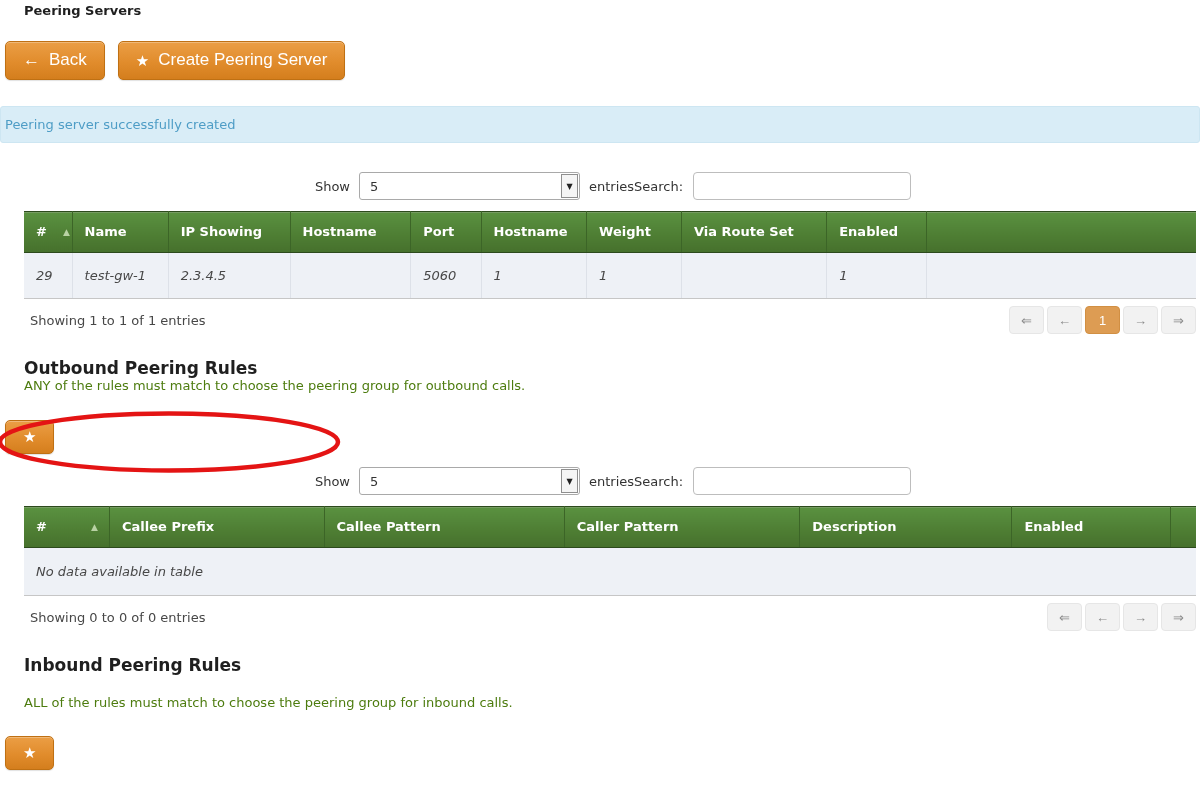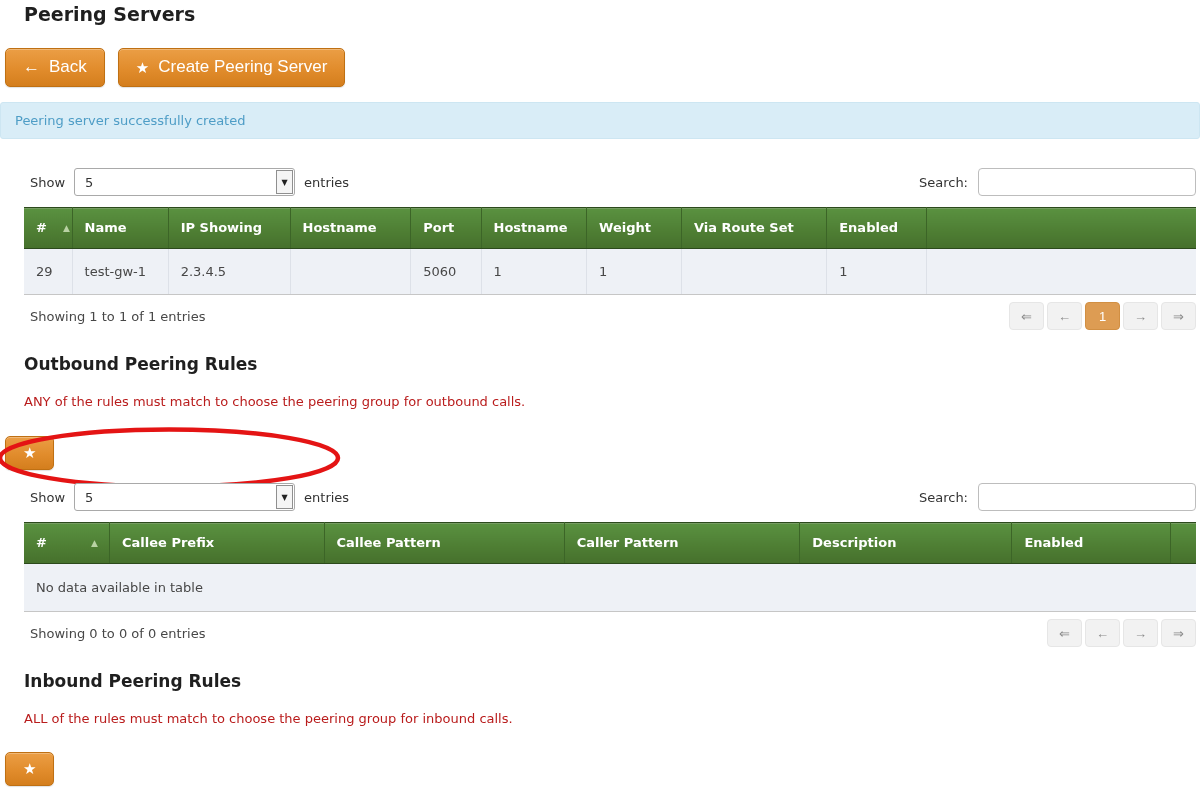--- a/index.html
+++ b/index.html
@@ -6,21 +6,21 @@
   html,body { width: 1200px; background: #fff; }
   body {
     font-family: "DejaVu Sans", "Liberation Sans", sans-serif;
     color: #333;
     position: relative;
     height: 800px;
     overflow: hidden;
   }
 
   .page-title {
-    font-size: 19px;
+    font-size: 13px;
     font-weight: bold;
     color: #1f1f1f;
     margin: 3px 0 16px 24px;
   }
 
   
   .btn-row { margin: 23px 0 0 5px; display: flex; gap: 13px; }
   .btn-orange {
     display: inline-flex;
     align-items: center;
@@ -33,38 +33,38 @@
     padding: 8px 17px 9px 17px;
     box-shadow: inset 0 1px 0 rgba(255,255,255,.28), 0 1px 1px rgba(0,0,0,.12);
     cursor: pointer;
     white-space: nowrap;
   }
   .btn-orange .glyph { font-size: 15px; line-height: 1; }
   .btn-orange .back-glyph { font-weight: bold; font-size: 17px; }
 
   
   .banner {
-    margin-top: 15px;
+    margin-top: 26px;
     background: #d9edf7;
     border: 1px solid #cde6f2;
     border-radius: 3px;
     height: 37px;
     display: flex;
     align-items: center;
-    padding-left: 14px;
+    padding-left: 4px;
     font-size: 13px;
     color: #4e9dc6;
   }
 
   
   .table-section { margin: 0 4px 0 24px; }
   .controls {
     display: flex;
     align-items: center;
-    justify-content: space-between;
+    justify-content: center;
     margin-top: 29px;
     margin-bottom: 11px;
     padding-left: 6px;
     font-size: 13px;
     color: #333;
   }
   .show-group { display: flex; align-items: center; gap: 9px; }
   .select-box {
     width: 221px; height: 28px;
     border: 1px solid #a9a9a9;
@@ -116,20 +116,21 @@
   .sort-icon { font-size: 9px; color: #b9d2a4; margin-left: 16px; vertical-align: 1px; }
   tbody td {
     background: #eef1f6;
     font-size: 13px;
     color: #474747;
     padding: 15px 12px;
     border-right: 1px solid #dde1e8;
     border-bottom: 1px solid #c6c6c6;
     white-space: nowrap;
     overflow: hidden;
+    font-style: italic;
   }
   tbody td:last-child { border-right: none; }
   tbody td.empty-msg { border-right: none; padding: 16px 12px; }
 
   .table-footer {
     display: flex;
     align-items: center;
     justify-content: space-between;
     margin-top: 7px;
     padding-left: 6px;
@@ -154,22 +155,22 @@
   }
 
   .section-heading {
     font-size: 17px;
     font-weight: bold;
     color: #1f1f1f;
     margin: 24px 16px 0 24px;
   }
   .section-desc {
     font-size: 13px;
-    color: #b91c1c;
-    margin: 20px 0 0 24px;
+    color: #4d7c0f;
+    margin: 0 0 0 24px;
   }
 
   .annotated-btn-wrap {
     position: relative;
     display: inline-block;
     margin: 27px 0 0 5px;
   }
   .annotation-svg {
     position: absolute;
     left: -10px; top: -10px;

